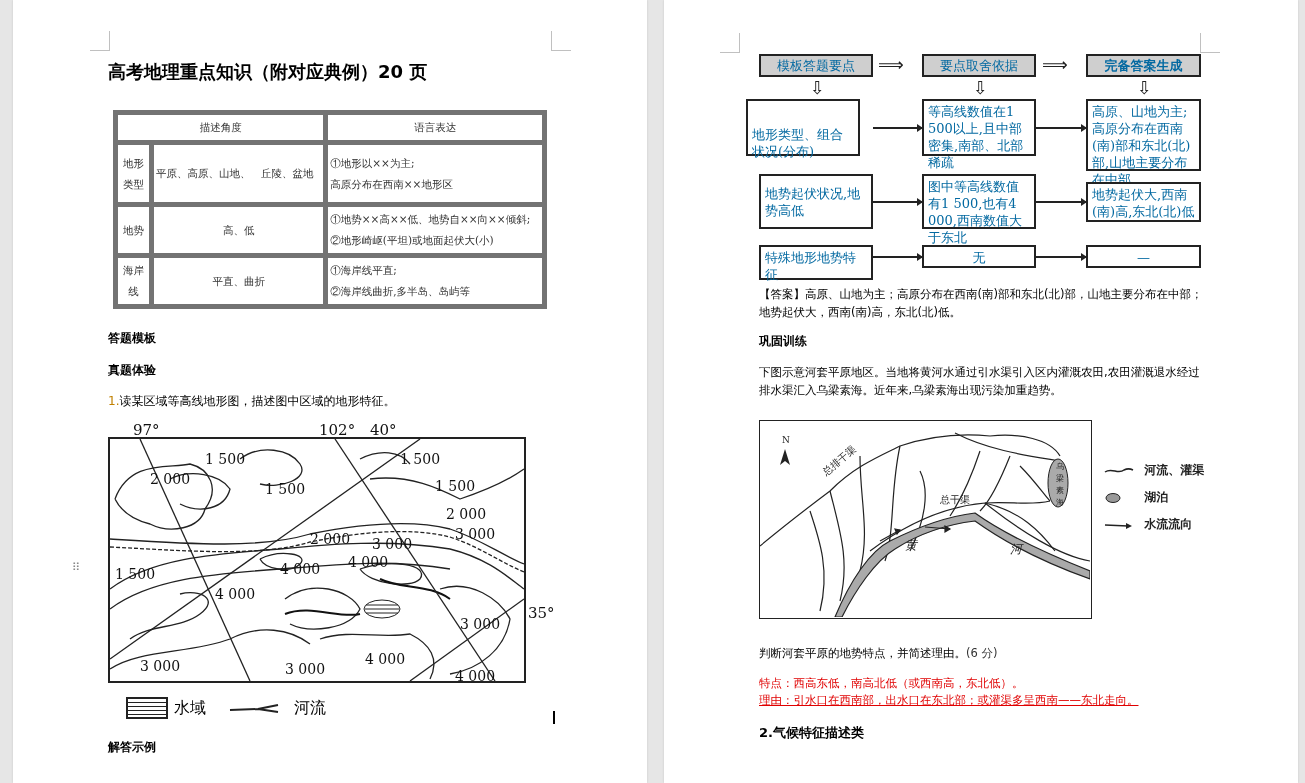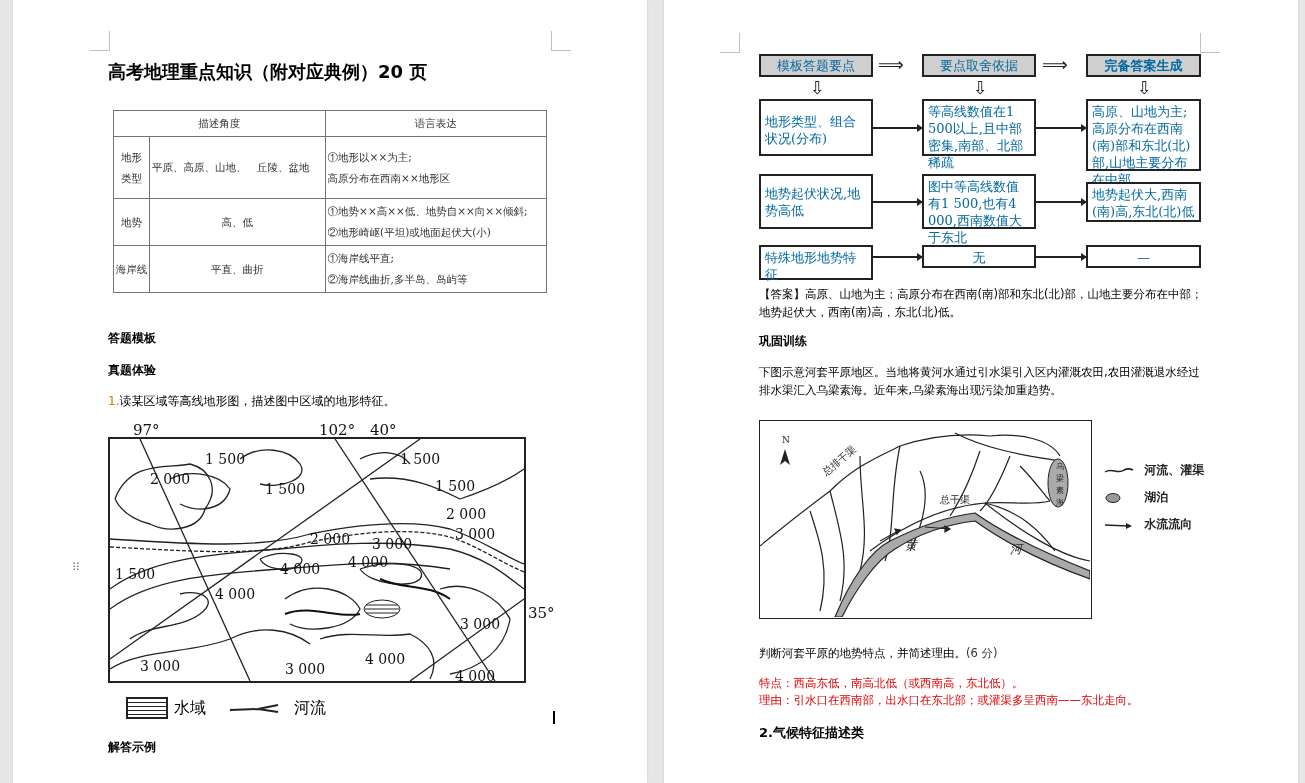--- a/index.html
+++ b/index.html
@@ -12,21 +12,21 @@
 
   .corner { position: absolute; width: 20px; height: 20px; border-color: #c0c0c0; border-style: solid; border-width: 0; }
   .corner.tl { border-right-width: 1px; border-bottom-width: 1px; }
   .corner.tr { border-left-width: 1px; border-bottom-width: 1px; }
 
   .drag-handle { position: absolute; left: 72px; top: 565px; width: 10px; height: 16px; color: #888; font-size: 11px; line-height: 5px; letter-spacing: 1px; }
 
   .doc-title { position: absolute; left: 95px; top: 60px; font-size: 18px; font-weight: bold; font-family: "DejaVu Sans", sans-serif; }
 
   table.kt { position: absolute; left: 100px; top: 110px; width: 434px; border-collapse: collapse; font-family: "DejaVu Serif", "Liberation Serif", serif; font-size: 10.5px; color: #333; }
-  table.kt td { border: 1px solid #737373; padding: 2px 2px; vertical-align: middle; line-height: 21px; }
+  table.kt td { border: 5px solid #737373; padding: 2px 2px; vertical-align: middle; line-height: 21px; }
   table.kt td.c { text-align: center; }
   table.kt td.lines div { line-height: 21px; }
 
   .heading { position: absolute; font-size: 12px; font-weight: bold; }
   .para { position: absolute; font-size: 12px; line-height: 18px; }
   .num { color: #c08000; }
 
   .figure { position: absolute; border: 2px solid #222; background: #fff; }
   .fig-label { position: absolute; font-family: "DejaVu Serif", "Liberation Serif", serif; font-size: 15px; color: #111; }
   .cursor { position: absolute; left: 540px; top: 711px; width: 2px; height: 13px; background: #000; }
@@ -179,21 +179,21 @@
   <div class="fbox head" style="left:95px; top:54px; width:114px; height:23px;">模板答题要点</div>
   <div class="dbl-arrow" style="left:214px; top:58px;">⟹</div>
   <div class="fbox head" style="left:258px; top:54px; width:114px; height:23px;">要点取舍依据</div>
   <div class="dbl-arrow" style="left:378px; top:58px;">⟹</div>
   <div class="fbox head" style="left:422px; top:54px; width:115px; height:23px;font-weight:bold;">完备答案生成</div>
 
   <div class="down-arrow" style="left:146px; top:80px;">⇩</div>
   <div class="down-arrow" style="left:309px; top:80px;">⇩</div>
   <div class="down-arrow" style="left:473px; top:80px;">⇩</div>
 
-  <div class="fbox" style="left:95px; top:99px; width:114px; height:57px; padding-top:12px;">地形类型、组合状况(分布)</div>
+  <div class="fbox" style="left:82px; top:99px; width:114px; height:57px; padding-top:25px;">地形类型、组合状况(分布)</div>
   <div class="harrow" style="left:209px; top:127px; width:49px;"></div>
   <div class="fbox" style="left:258px; top:99px; width:114px; height:57px;">等高线数值在1 500以上,且中部密集,南部、北部稀疏</div>
   <div class="harrow" style="left:372px; top:127px; width:50px;"></div>
   <div class="fbox" style="left:422px; top:99px; width:115px; height:72px;">高原、山地为主;高原分布在西南(南)部和东北(北)部,山地主要分布在中部</div>
 
   <div class="fbox" style="left:95px; top:174px; width:114px; height:55px; padding-top:9px;">地势起伏状况,地势高低</div>
   <div class="harrow" style="left:209px; top:201px; width:49px;"></div>
   <div class="fbox" style="left:258px; top:174px; width:114px; height:55px;">图中等高线数值有1 500,也有4 000,西南数值大于东北</div>
   <div class="harrow" style="left:372px; top:201px; width:50px;"></div>
   <div class="fbox" style="left:422px; top:182px; width:115px; height:40px;">地势起伏大,西南(南)高,东北(北)低</div>
@@ -266,16 +266,16 @@
         <line x1="1" y1="5" x2="24" y2="6" stroke="#222" stroke-width="1.3"></line>
         <polygon points="28,6 22,3 22,9" fill="#222"></polygon>
       </svg>
     <span style="margin-left:6px">水流流向</span>
   </div>
 
   <div class="para" style="left:95px; top:644px; font-size:11.5px;">
     <span>判断河套平原的地势特点，并简述理由。</span><span style="color:#333">(6 分)</span>
   </div>
   <div class="para red" style="left:95px; top:674px; font-size:11.5px;">特点：西高东低，南高北低（或西南高，东北低）。</div>
-  <div class="para red" style="left:95px; top:691px; font-size:11.5px;">理由：引水口在西南部，出水口在东北部；或灌渠多呈西南——东北走向。</div>
+  <div class="para red" style="left:95px; top:691px; font-size:11.5px;text-decoration:underline;">理由：引水口在西南部，出水口在东北部；或灌渠多呈西南——东北走向。</div>
 
   <div class="heading" style="left:95px; top:724px; font-size:13px;">2.气候特征描述类</div>
 </div>
 
 </body></html>

